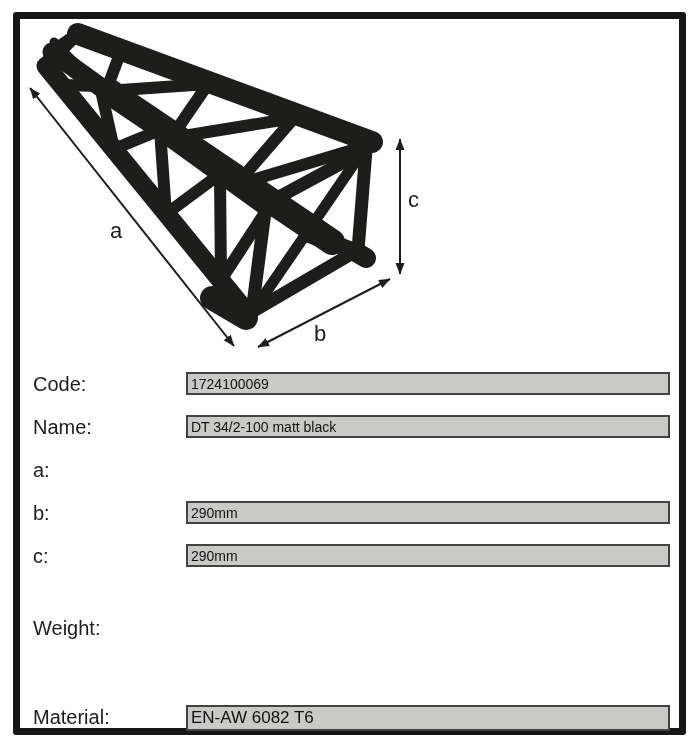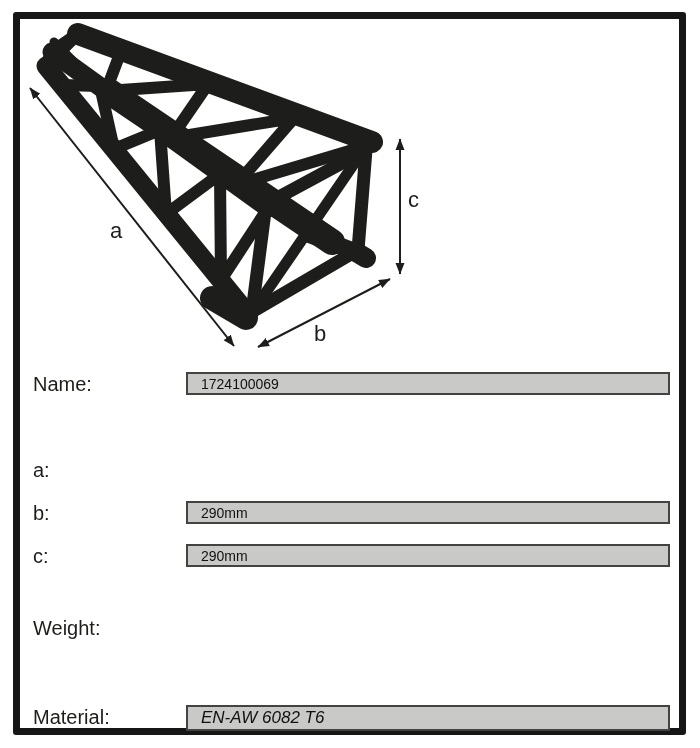--- a/index.html
+++ b/index.html
@@ -63,24 +63,24 @@
     height: 23px;
     background: #c9c9c7;
     border: 2px solid #434341;
     box-sizing: border-box;
     display: flex;
     align-items: center;
   }
   .value-text {
     font-size: 14px;
     color: #111110;
-    padding-left: 13px;
+    padding-left: 3px;
     white-space: nowrap;
   }
-  .row.material .value-box { height: 26px; font-style: italic; }
+  .row.material .value-box { height: 26px; }
   .row.material .value-text { font-size: 17px; }
   .dim-label {
     font-size: 22px;
     fill: #1d1d1b;
     font-family: "Liberation Sans", sans-serif;
   }
 </style>
 </head>
 <body>
 
@@ -123,26 +123,32 @@
       <line x1="400" y1="139" x2="400" y2="274" marker-start="url(#ah)" marker-end="url(#ah)"></line>
     </g>
     <text class="dim-label" x="116" y="238" text-anchor="middle">a</text>
     <text class="dim-label" x="320" y="341" text-anchor="middle">b</text>
     <text class="dim-label" x="408" y="207" text-anchor="start">c</text>
   </svg>
 
   <div class="spec-rows">
 
     <div class="row" style="top:372px">
-      <div class="spec-label">Name:</div>
+      <div class="spec-label">Code:</div>
       <div class="value-box">
         <span class="value-text">1724100069</span>
       </div>
     </div>
 
+    <div class="row" style="top:415px">
+      <div class="spec-label">Name:</div>
+      <div class="value-box">
+        <span class="value-text">DT 34/2-100 matt black</span>
+      </div>
+    </div>
 
     <div class="row" style="top:458px">
       <div class="spec-label">a:</div>
     </div>
 
     <div class="row" style="top:501px">
       <div class="spec-label">b:</div>
       <div class="value-box">
         <span class="value-text">290mm</span>
       </div>

